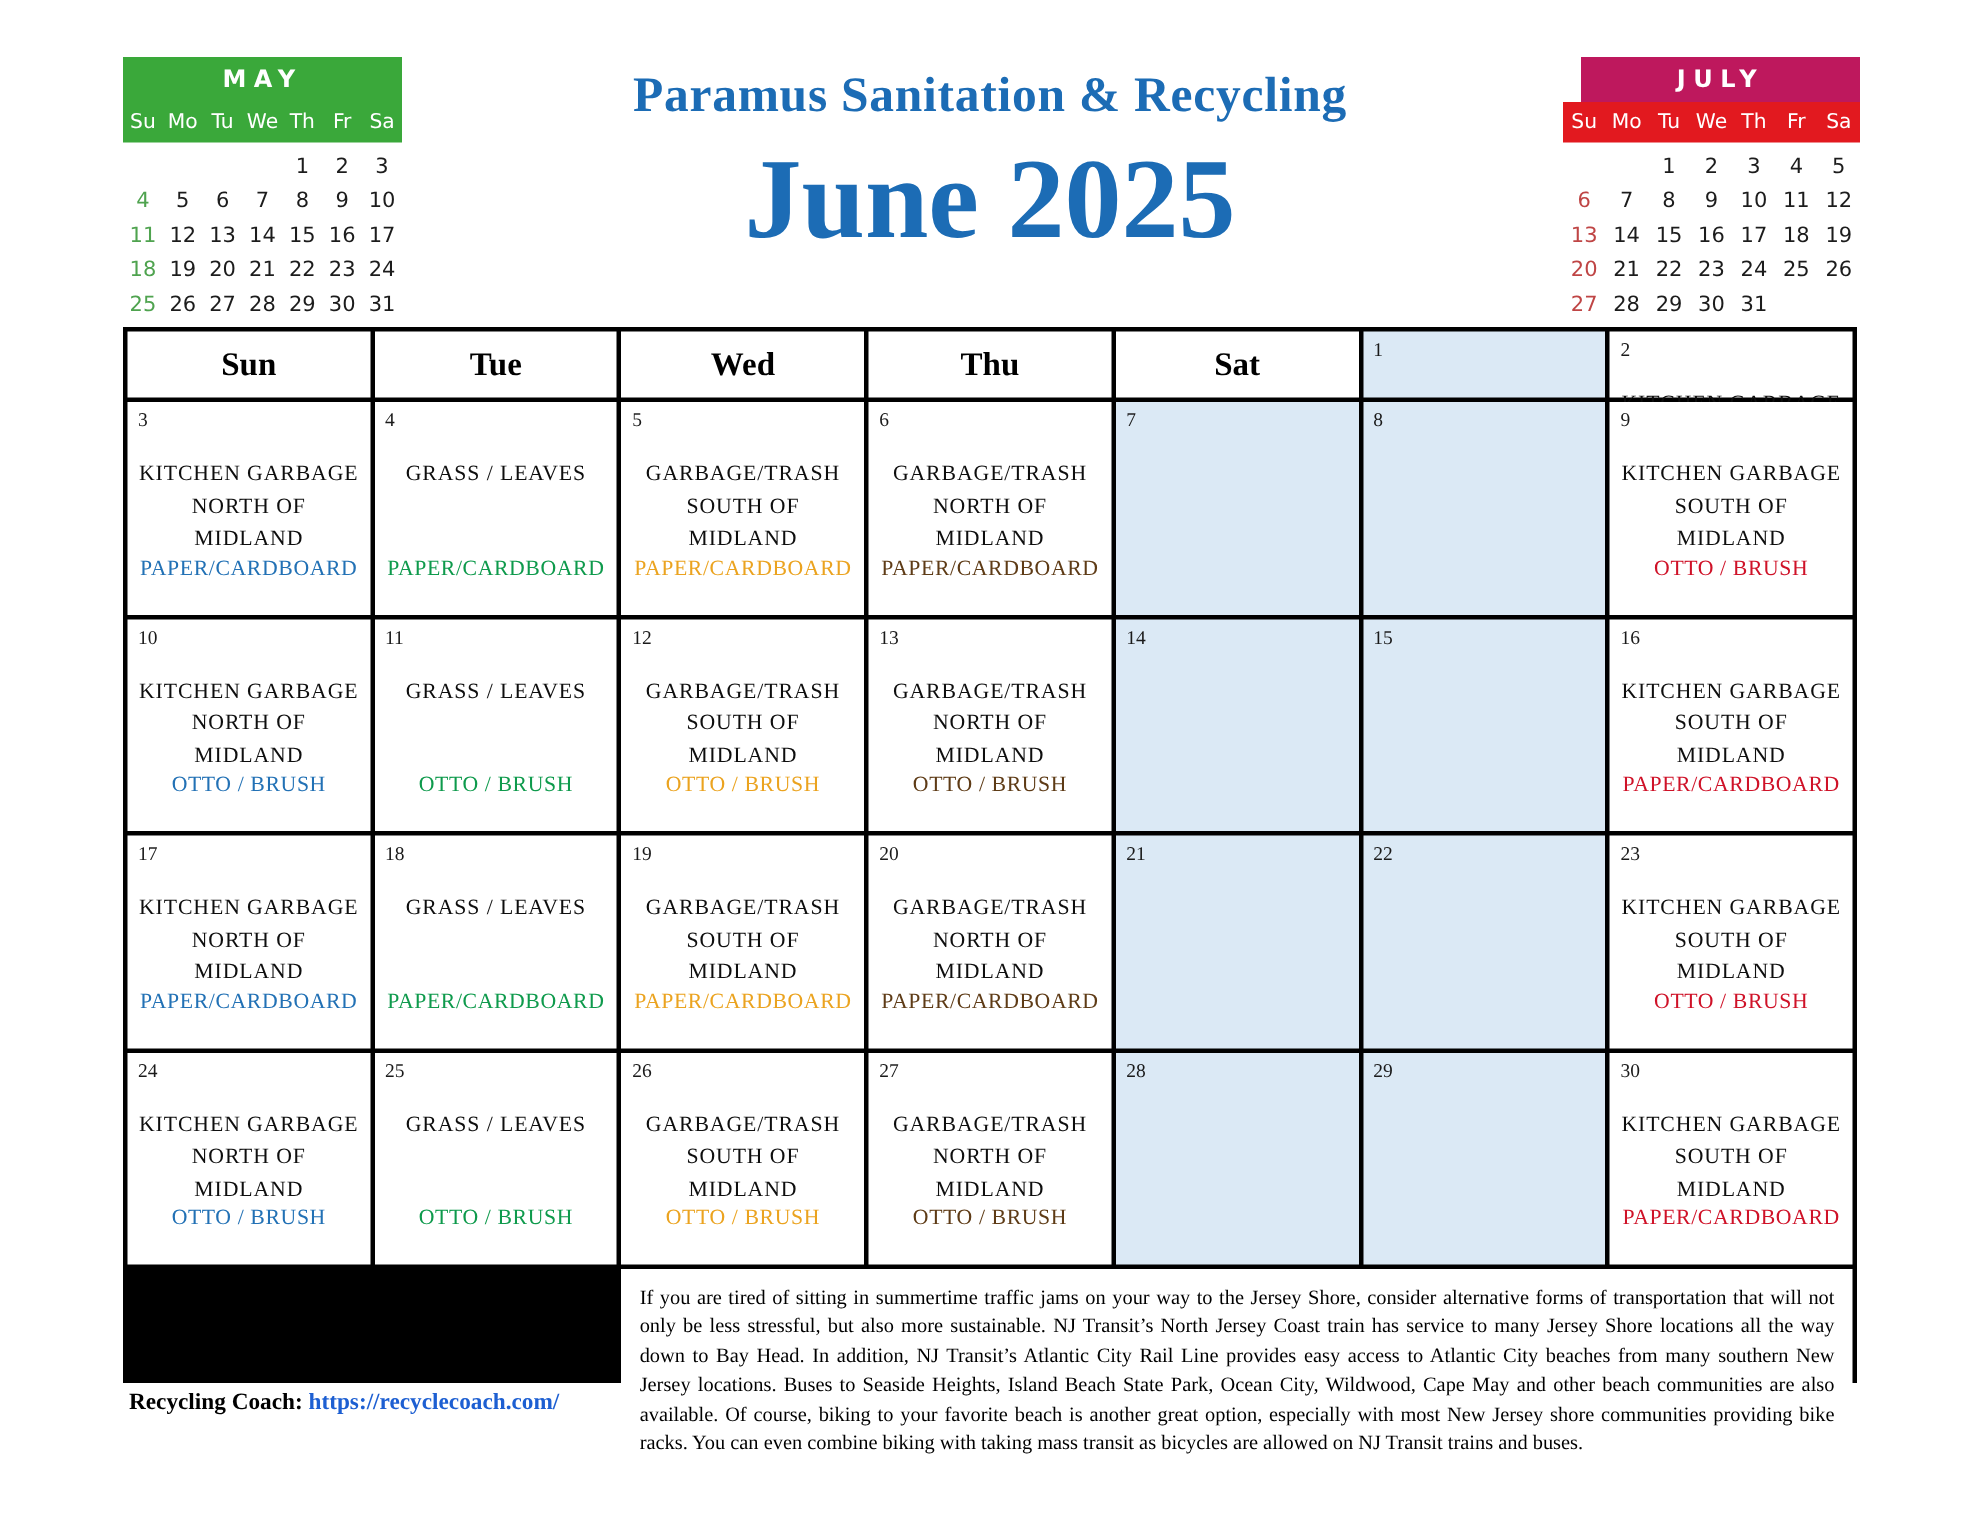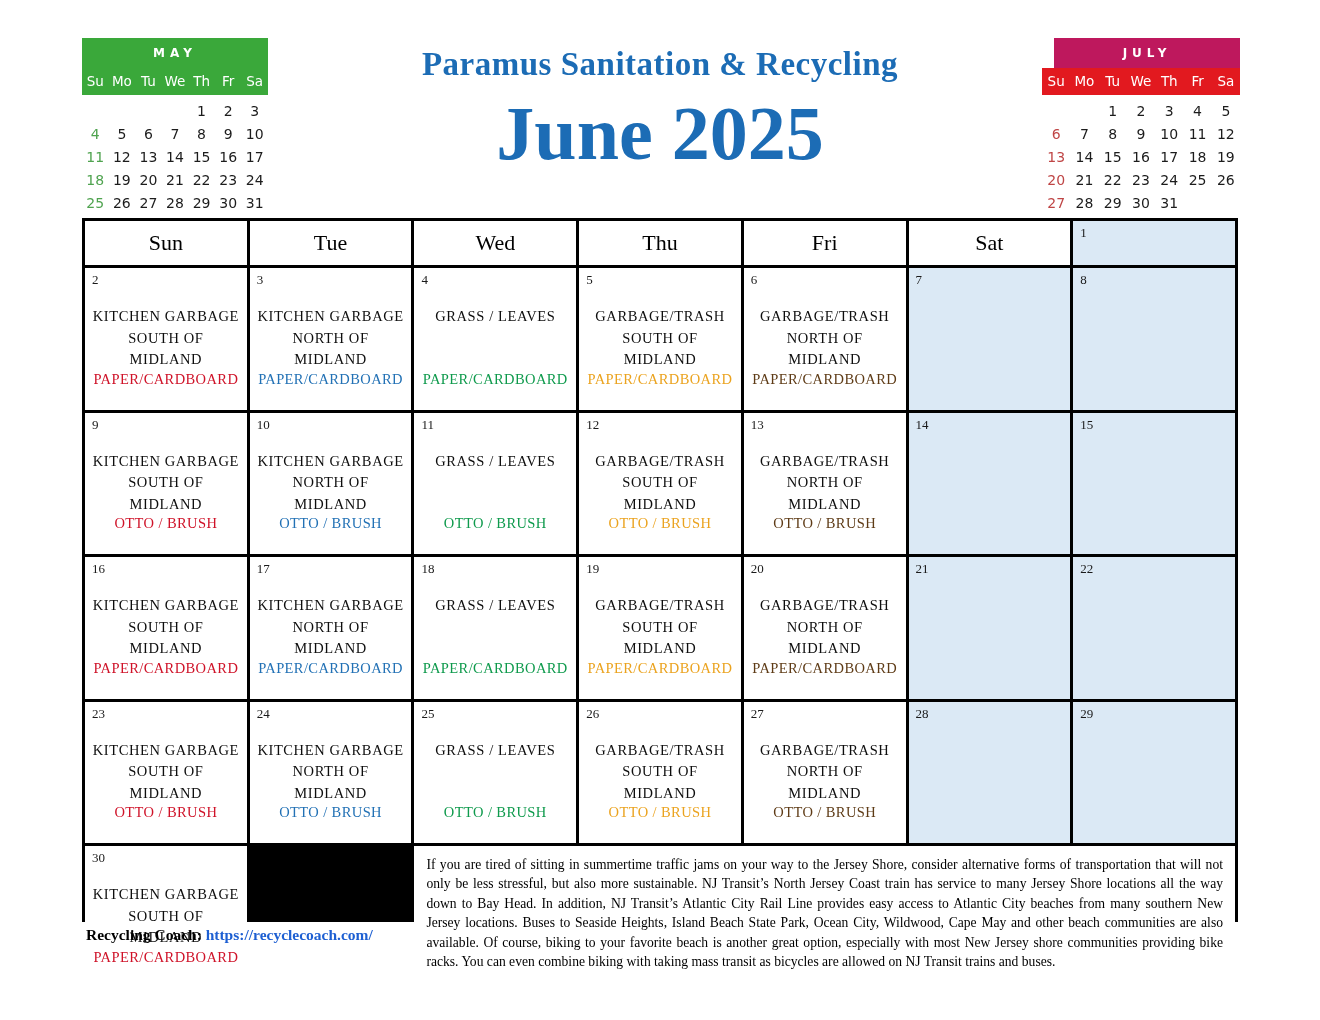--- a/index.html
+++ b/index.html
@@ -4,39 +4,39 @@
 <style>
   html,body{margin:0;padding:0;}
   body{width:1320px;height:1020px;background:#ffffff;position:relative;overflow:hidden;
        font-family:"Liberation Serif",serif;}
 
   
   .minical{position:absolute;top:38px;font-family:"DejaVu Sans",sans-serif;}
   .minical.may{left:82px;width:186px;}
   .minical.july{left:1042px;width:198px;}
   .mc-title{height:30px;line-height:30px;text-align:center;color:#fff;font-weight:bold;
-            font-size:12px;letter-spacing:5px;}
+            font-size:16px;letter-spacing:5px;}
   .mc-dow{display:grid;grid-template-columns:repeat(7,1fr);height:27px;line-height:27px;
           color:#fff;font-size:13.5px;text-align:center;}
   .mc-grid{display:grid;grid-template-columns:repeat(7,1fr);grid-auto-rows:23px;
            padding-top:5px;font-size:14px;color:#1c1c1c;text-align:center;}
   .mc-grid span{line-height:23px;}
 
   
   .header-title{position:absolute;left:0;top:46px;width:100%;text-align:center;}
   .header-title .sub{font-size:33px;font-weight:700;letter-spacing:0.5px;}
   .header-title .main{font-size:76px;font-weight:bold;line-height:1;margin-top:12px;}
 
   
   .calendar{position:absolute;left:82px;top:218px;width:1156px;height:704px;
             background:#000;border:3px solid #000;box-sizing:border-box;
             display:grid;grid-template-columns:repeat(7,1fr);
             grid-template-rows:44px repeat(5,1fr);gap:3px;}
   .hcell{background:#fff;display:flex;align-items:center;justify-content:center;
-         font-size:22px;font-weight:normal;color:#000;}
+         font-size:22px;font-weight:bold;color:#000;}
   .dcell{background:#fff;display:flex;flex-direction:column;
          padding:3px 5px 22px 5px;box-sizing:border-box;}
   .dcell.weekend{background:#dbe9f5;}
   .dnum{font-size:13px;color:#1a1a1a;padding:1px 0 0 2px;}
   .dlines{margin-top:18px;text-align:center;font-size:14.5px;line-height:21.5px;
           color:#0e0e0e;letter-spacing:0.6px;}
   .dlabel{margin-top:auto;text-align:center;font-weight:normal;font-size:14.5px;
           letter-spacing:0.4px;}
   .note{grid-column:3 / -1;background:#fff;box-sizing:border-box;
         padding:9px 12px 6px 12px;font-size:13.6px;line-height:19.4px;
@@ -152,21 +152,20 @@
       <span></span>
       <span></span>
     </div>
   </div>
 
 <div class="calendar" id="main-calendar">
     <div class="hcell">Sun</div>
     <div class="hcell">Tue</div>
     <div class="hcell">Wed</div>
     <div class="hcell">Thu</div>
-    <div class="hcell">Fri</div>
     <div class="hcell">Sat</div>
     <div class="dcell weekend">
       <span class="dnum">1</span>
     </div>
     <div class="dcell">
       <span class="dnum">2</span>
       <div class="dlines">
         <div>KITCHEN GARBAGE</div>
         <div>SOUTH OF MIDLAND</div>
       </div>

